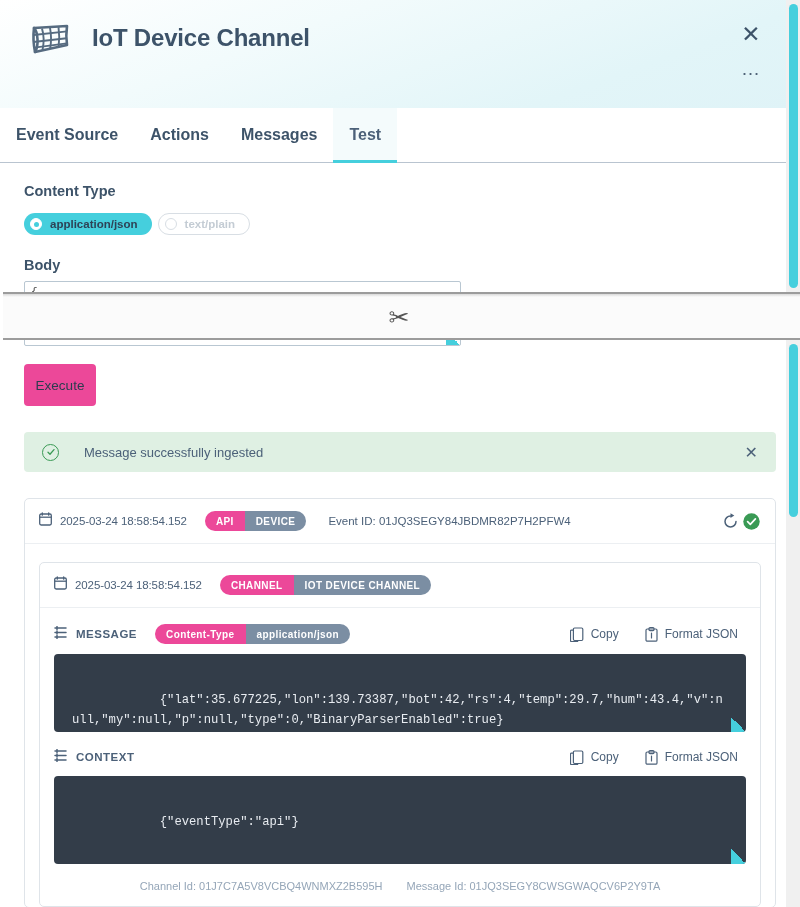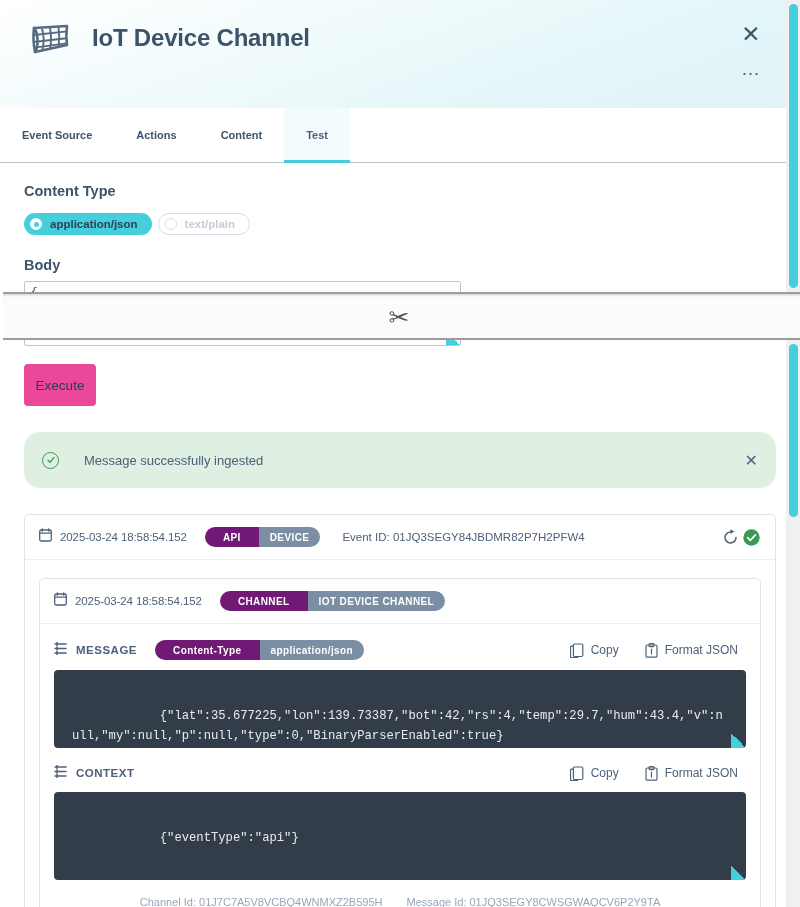--- a/index.html
+++ b/index.html
@@ -78,22 +78,22 @@
     height: 55px;
     background: #fff;
     border-bottom: 1px solid #b9c4d0;
     display: flex;
     align-items: stretch;
     padding-left: 0;
   }
   .tab {
     display: flex;
     align-items: center;
-    padding: 0 22px;
-    font-size: 11px;
+    padding: 0 16px;
+    font-size: 16px;
     font-weight: bold;
     color: #3d5369;
     cursor: pointer;
     position: relative;
     background: transparent;
   }
   .tab.active {
     background: #f4fbfc;
     color: #4c6179;
   }
@@ -221,23 +221,23 @@
     border: none;
     border-radius: 4px;
     font-size: 13.5px;
     font-family: "Liberation Sans", sans-serif;
     cursor: pointer;
   }
 
   
   .alert {
     margin-top: 26px;
-    height: 56px;
+    height: 40px;
     background: #dff0e3;
-    border-radius: 16px;
+    border-radius: 4px;
     display: flex;
     align-items: center;
     padding: 0 18px;
     color: #4c6179;
     font-size: 13px;
     position: relative;
   }
   .alert .check {
     width: 17px; height: 17px;
     border: 1.6px solid #3a9a55;
@@ -282,23 +282,23 @@
     align-items: stretch;
     border-radius: 11px;
     overflow: hidden;
     font-size: 10px;
     font-weight: bold;
     letter-spacing: 0.4px;
     margin-left: 18px;
     height: 20px;
   }
   .badge .seg-dark {
-    background: #701a75;
+    background: #ec4899;
     color: #fff;
-    padding: 0 18px;
+    padding: 0 11px;
     display: flex; align-items: center;
   }
   .badge .seg-mid {
     background: #7b8ea3;
     color: #fff;
     padding: 0 11px;
     display: flex; align-items: center;
   }
   .event-id {
     margin-left: 22px;
@@ -441,21 +441,21 @@
       </div>
       <div class="app-title">IoT Device Channel</div>
     </div>
     <div class="close-btn">✕</div>
     <div class="more-btn">…</div>
   </div>
 
   <div class="tabbar">
     <div class="tab">Event Source</div>
     <div class="tab">Actions</div>
-    <div class="tab">Content</div>
+    <div class="tab">Messages</div>
     <div class="tab active">Test</div>
   </div>
 
   <div class="content">
 
     <div class="field-label">Content Type</div>
 
     <div class="radio-group">
       <div class="radio-pill selected">
         <span class="radio-dot"></span>

